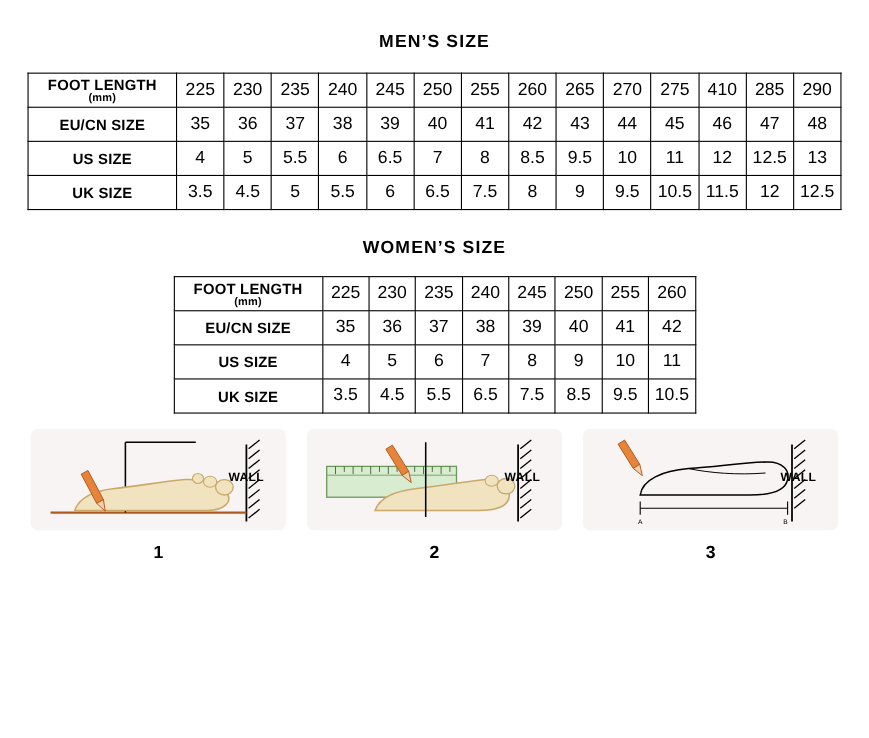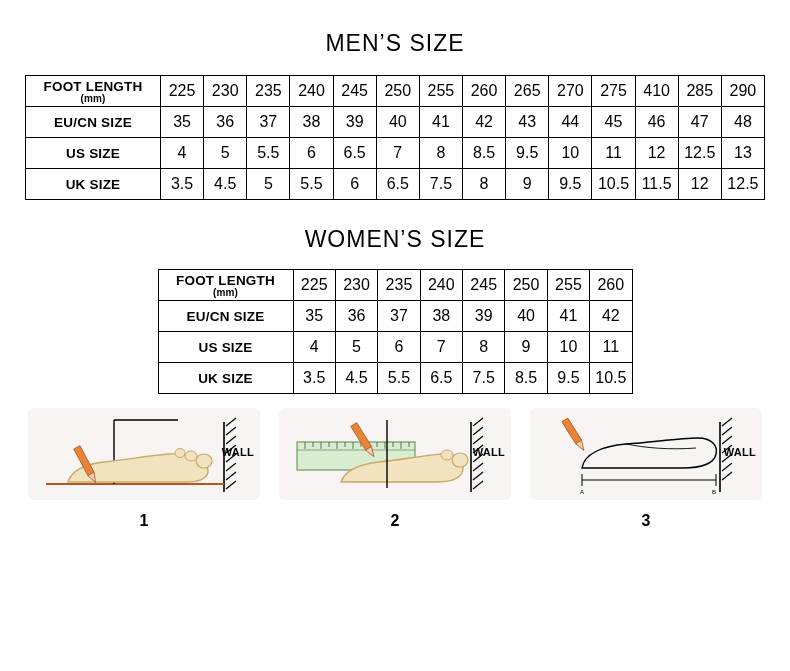--- a/index.html
+++ b/index.html
@@ -17,22 +17,22 @@
   }
   .page {
     width: 790px;
     height: 671px;
     position: relative;
   }
 
   
   .section-title {
     text-align: center;
-    font-weight: normal;
-    font-size: 23px;
+    font-weight: bold;
+    font-size: 16px;
     letter-spacing: 1px;
   }
   #mens-title { margin-top: 30px; }
   #womens-title { margin-top: 26px; }
 
   
   .table-wrap {
     display: flex;
     justify-content: center;
   }
@@ -99,21 +99,21 @@
     overflow: hidden;
   }
   .figcap {
     text-align: center;
     font-weight: bold;
     font-size: 16px;
     margin-top: 12px;
   }
   .wall-label {
     position: absolute;
-    right: 6px;
+    right: 20px;
     top: 38px;
     font-size: 11px;
     font-weight: bold;
     letter-spacing: 0.3px;
   }
   svg { display: block; }
 </style>
 </head>
 <body>
 

